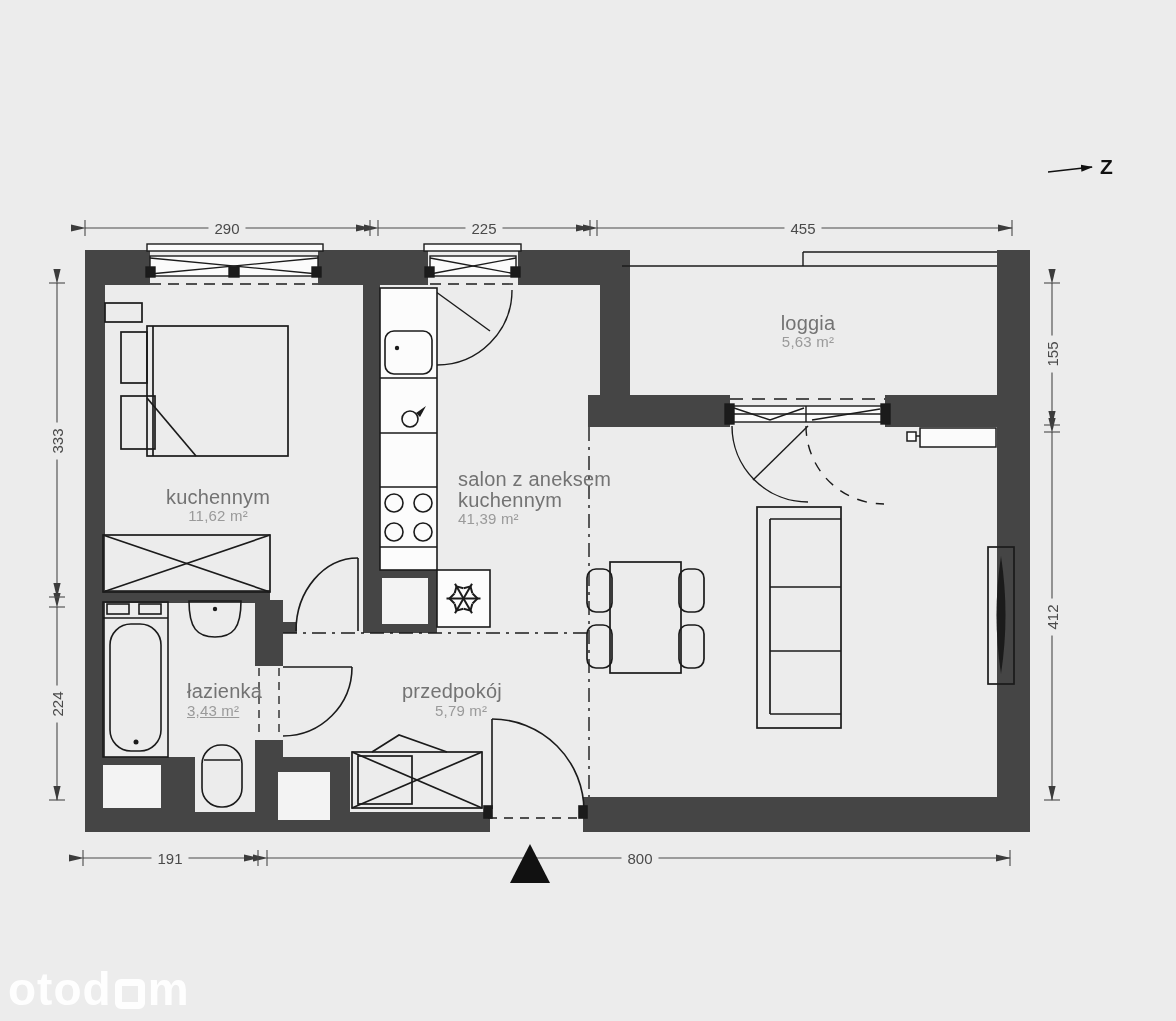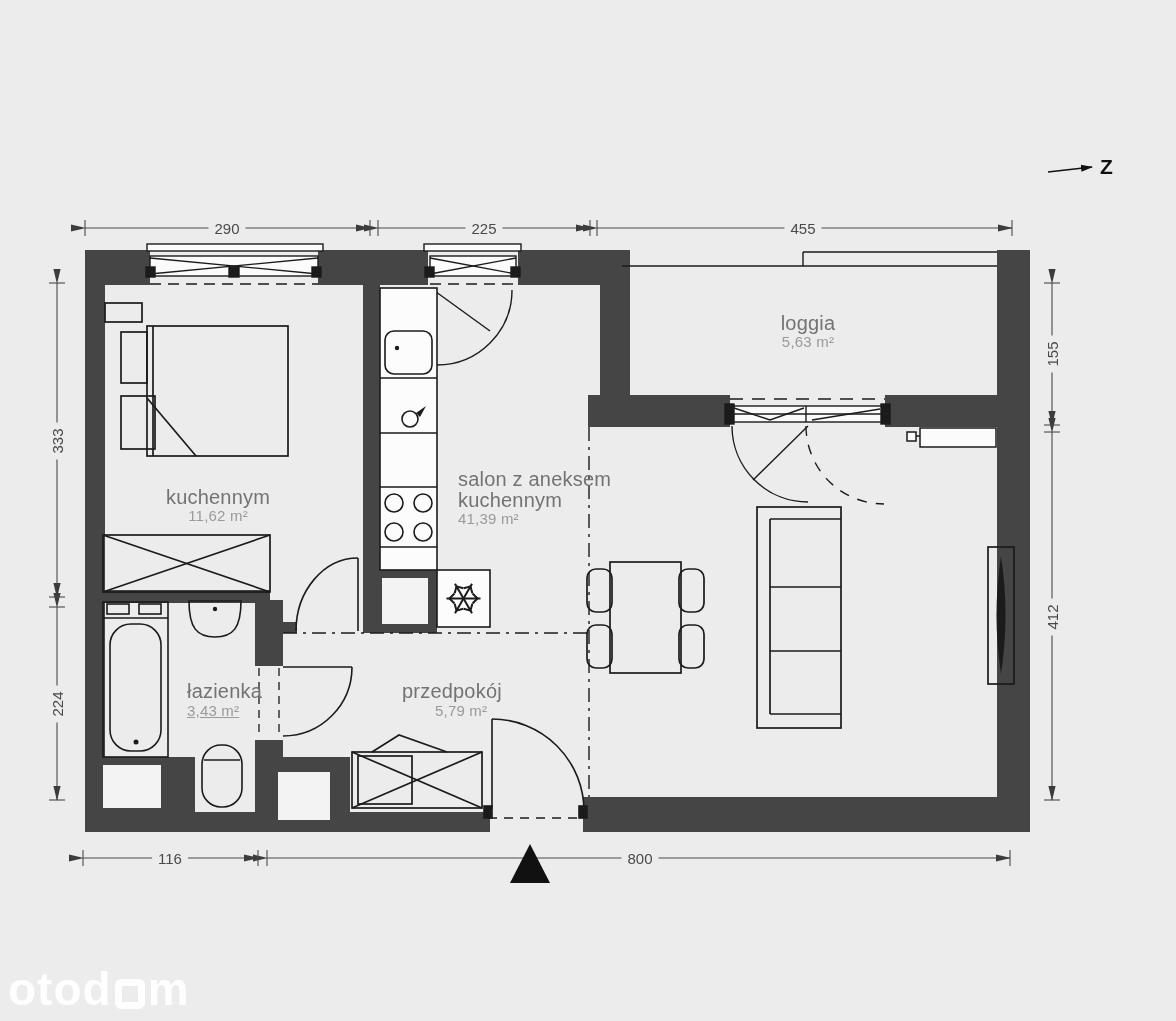--- a/index.html
+++ b/index.html
@@ -261,21 +261,21 @@
 <div class="lbl room-name center" style="left:808px;top:312px;">loggia</div>
 <div class="lbl room-area center" style="left:808px;top:333px;">5,63 m²</div>
 
 <div class="dim" style="left:227px;top:228px;">290</div>
 <div class="dim" style="left:484px;top:228px;">225</div>
 <div class="dim" style="left:803px;top:228px;">455</div>
 <div class="dim rot" style="left:57px;top:441px;">333</div>
 <div class="dim rot" style="left:57px;top:704px;">224</div>
 <div class="dim rot" style="left:1052px;top:354px;">155</div>
 <div class="dim rot" style="left:1052px;top:617px;">412</div>
-<div class="dim" style="left:170px;top:858px;">116</div>
+<div class="dim" style="left:170px;top:858px;">191</div>
 <div class="dim" style="left:640px;top:858px;">800</div>
 
 <div class="watermark">
   <span>otod</span>
   <span class="sq"></span>
   <span>m</span>
 </div>
 
 </div>
 

